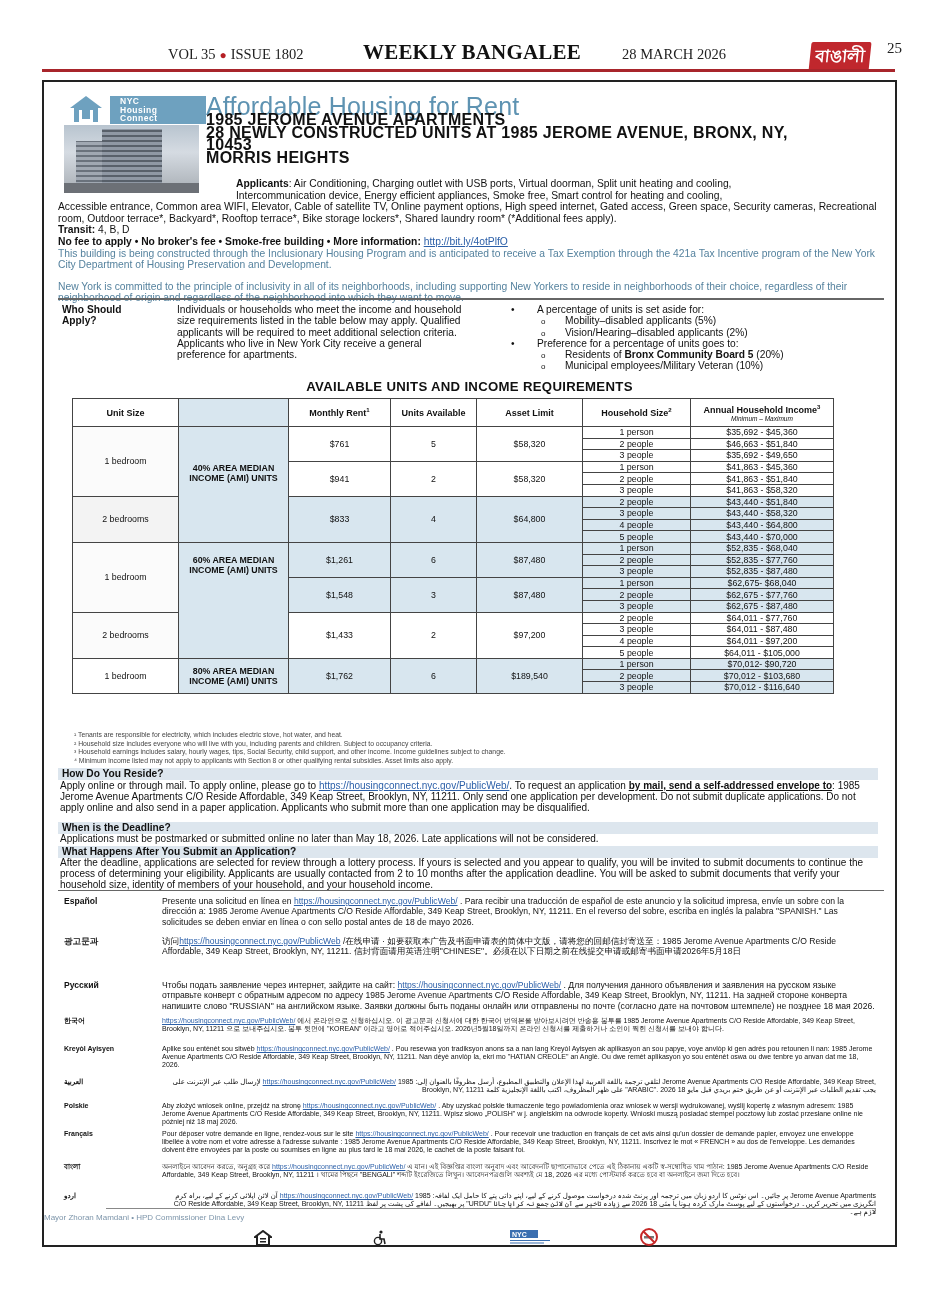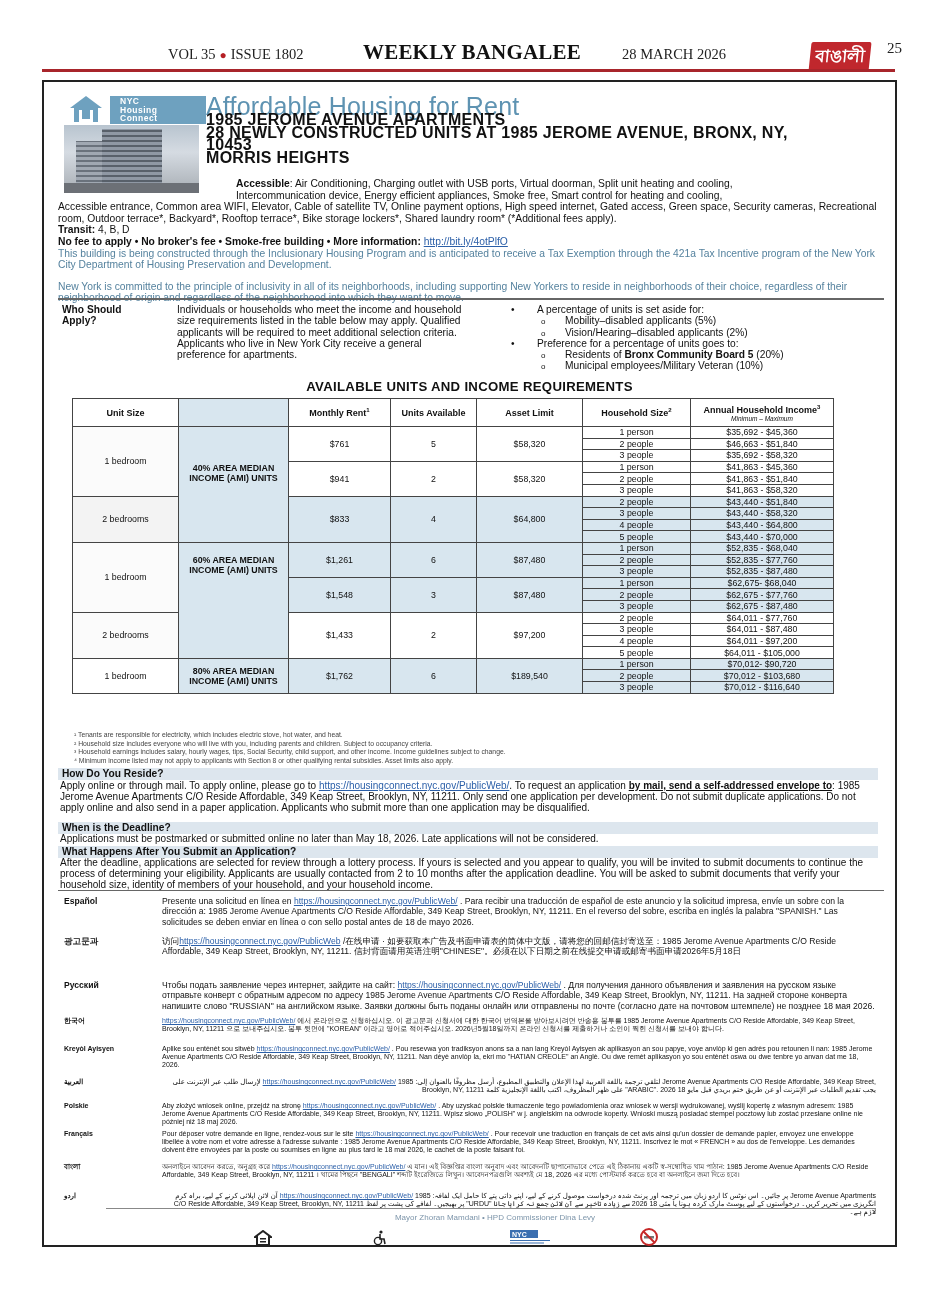--- a/index.html
+++ b/index.html
@@ -67,21 +67,21 @@
   .sec-b { position: absolute; left: 16px; width: 820px; font-size: 10px; line-height: 10.8px; }
   .ul { text-decoration: underline; font-weight: bold; }
 
   .lang { position: absolute; left: 20px; width: 815px; font-size: 8.6px; line-height: 10.4px; }
   .lang .ln { position: absolute; left: 0; top: 0; font-weight: bold; width: 70px; }
   .lang .lt { position: absolute; left: 98px; top: 0; width: 714px; }
   .lang.small { font-size: 7px; line-height: 8.2px; }
   .lang.rtl .lt { text-align: right; direction: ltr; }
 
   .footer-rule { position: absolute; left: 62px; top: 1126px; width: 770px; height: 1px; background: #888; }
-  .footer-txt { position: absolute; left: 0; top: 1131px; width: 902px; text-align: center; font-size: 8px; color: #7d95aa; }
+  .footer-txt { position: absolute; left: 0; top: 1131px; width: 902px; text-align: left; font-size: 8px; color: #7d95aa; }
   .ficon { position: absolute; top: 1148px; height: 16px; }
 </style>
 </head>
 <body>
 
 <div class="masthead">
   <div class="mh-vol">
     <span>VOL 35</span><span class="mh-dot">●</span><span>ISSUE 1802</span>
   </div>
   <div class="mh-title">WEEKLY BANGALEE</div>
@@ -114,21 +114,21 @@
 
   <div class="head-title">Affordable Housing for Rent</div>
   <div class="head-lines">
     <div>1985 JEROME AVENUE APARTMENTS</div>
     <div>28 NEWLY CONSTRUCTED UNITS AT 1985 JEROME AVENUE, BRONX, NY,</div>
     <div>10453</div>
     <div>MORRIS HEIGHTS</div>
   </div>
 
   <div class="amen">
-    <span class="indent"><span class="b">Accessible</span><span>: Air Conditioning, Charging outlet with USB ports, Virtual doorman, Split unit heating and cooling,</span></span>
+    <span class="indent"><span class="b">Applicants</span><span>: Air Conditioning, Charging outlet with USB ports, Virtual doorman, Split unit heating and cooling,</span></span>
     <span class="indent">Intercommunication device, Energy efficient appliances, Smoke free, Smart control for heating and cooling,</span>
     <div>Accessible entrance, Common area WIFI, Elevator, Cable of satellite TV, Online payment options, High speed internet, Gated access, Green space, Security cameras, Recreational room, Outdoor terrace*, Backyard*, Rooftop terrace*, Bike storage lockers*, Shared laundry room* (*Additional fees apply).</div>
     <div><span class="b">Transit:</span><span> 4, B, D</span></div>
     <div><span class="b">No fee to apply • No broker's fee • Smoke-free building • More information: </span><span class="link">http://bit.ly/4otPlfO</span></div>
     <div class="blue-txt">This building is being constructed through the Inclusionary Housing Program and is anticipated to receive a Tax Exemption through the 421a Tax Incentive program of the New York City Department of Housing Preservation and Development.</div>
     <div class="blue-txt" style="margin-top:10px">New York is committed to the principle of inclusivity in all of its neighborhoods, including supporting New Yorkers to reside in neighborhoods of their choice, regardless of their neighborhood of origin and regardless of the neighborhood into which they want to move.</div>
   </div>
 
   <div class="rule" style="top:216px"></div>
 
@@ -177,21 +177,21 @@
           <td class="plain" rowspan="3">$58,320</td>
           <td class="hh plain">1 person</td>
           <td class="inc plain">$35,692 - $45,360</td>
         </tr>
         <tr>
           <td class="hh plain">2 people</td>
           <td class="inc plain">$46,663 - $51,840</td>
         </tr>
         <tr>
           <td class="hh plain">3 people</td>
-          <td class="inc plain">$35,692 - $58,320</td>
+          <td class="inc plain">$35,692 - $49,650</td>
         </tr>
         <tr>
           <td class="plain" rowspan="3">$941</td>
           <td class="plain" rowspan="3">2</td>
           <td class="plain" rowspan="3">$58,320</td>
           <td class="hh plain">1 person</td>
           <td class="inc plain">$41,863 - $45,360</td>
         </tr>
         <tr>
           <td class="hh plain">2 people</td>

